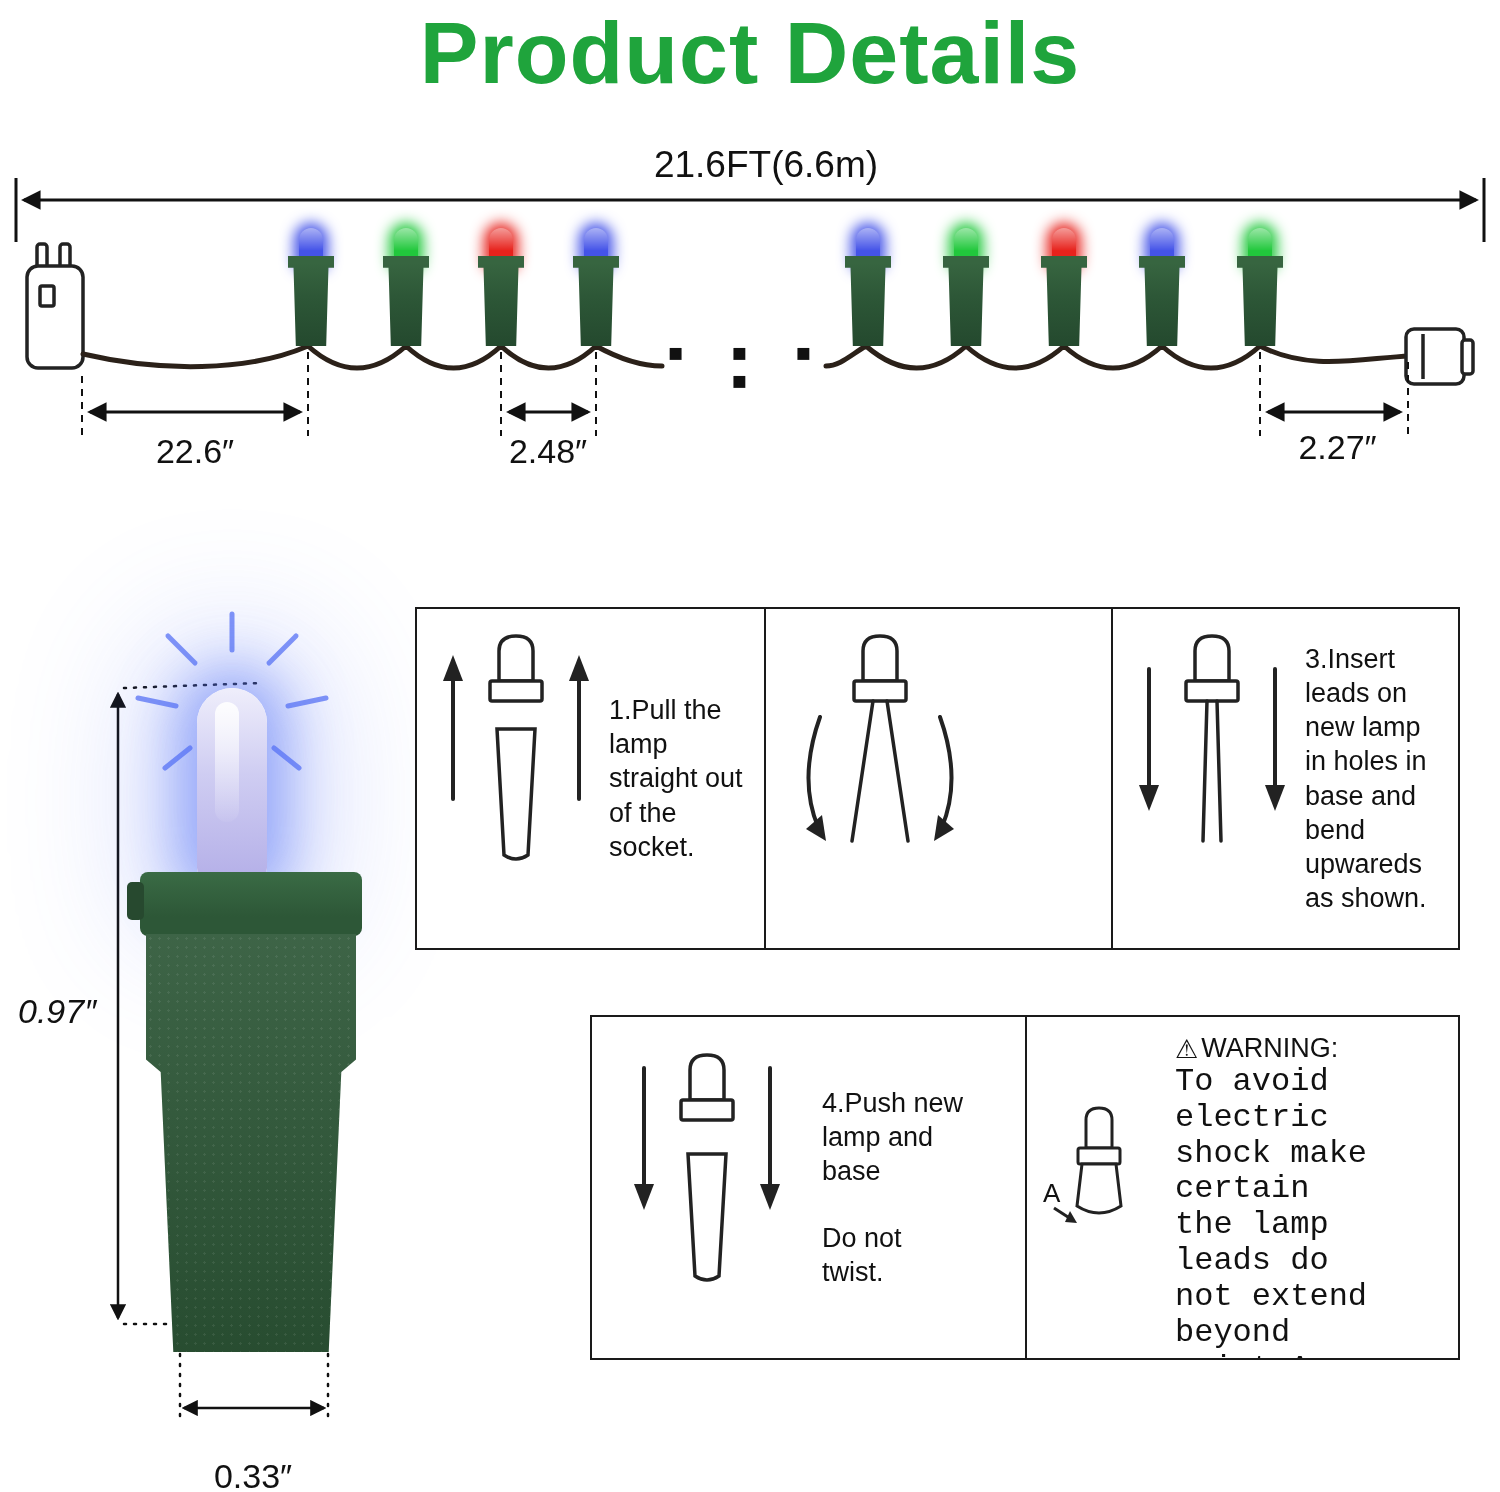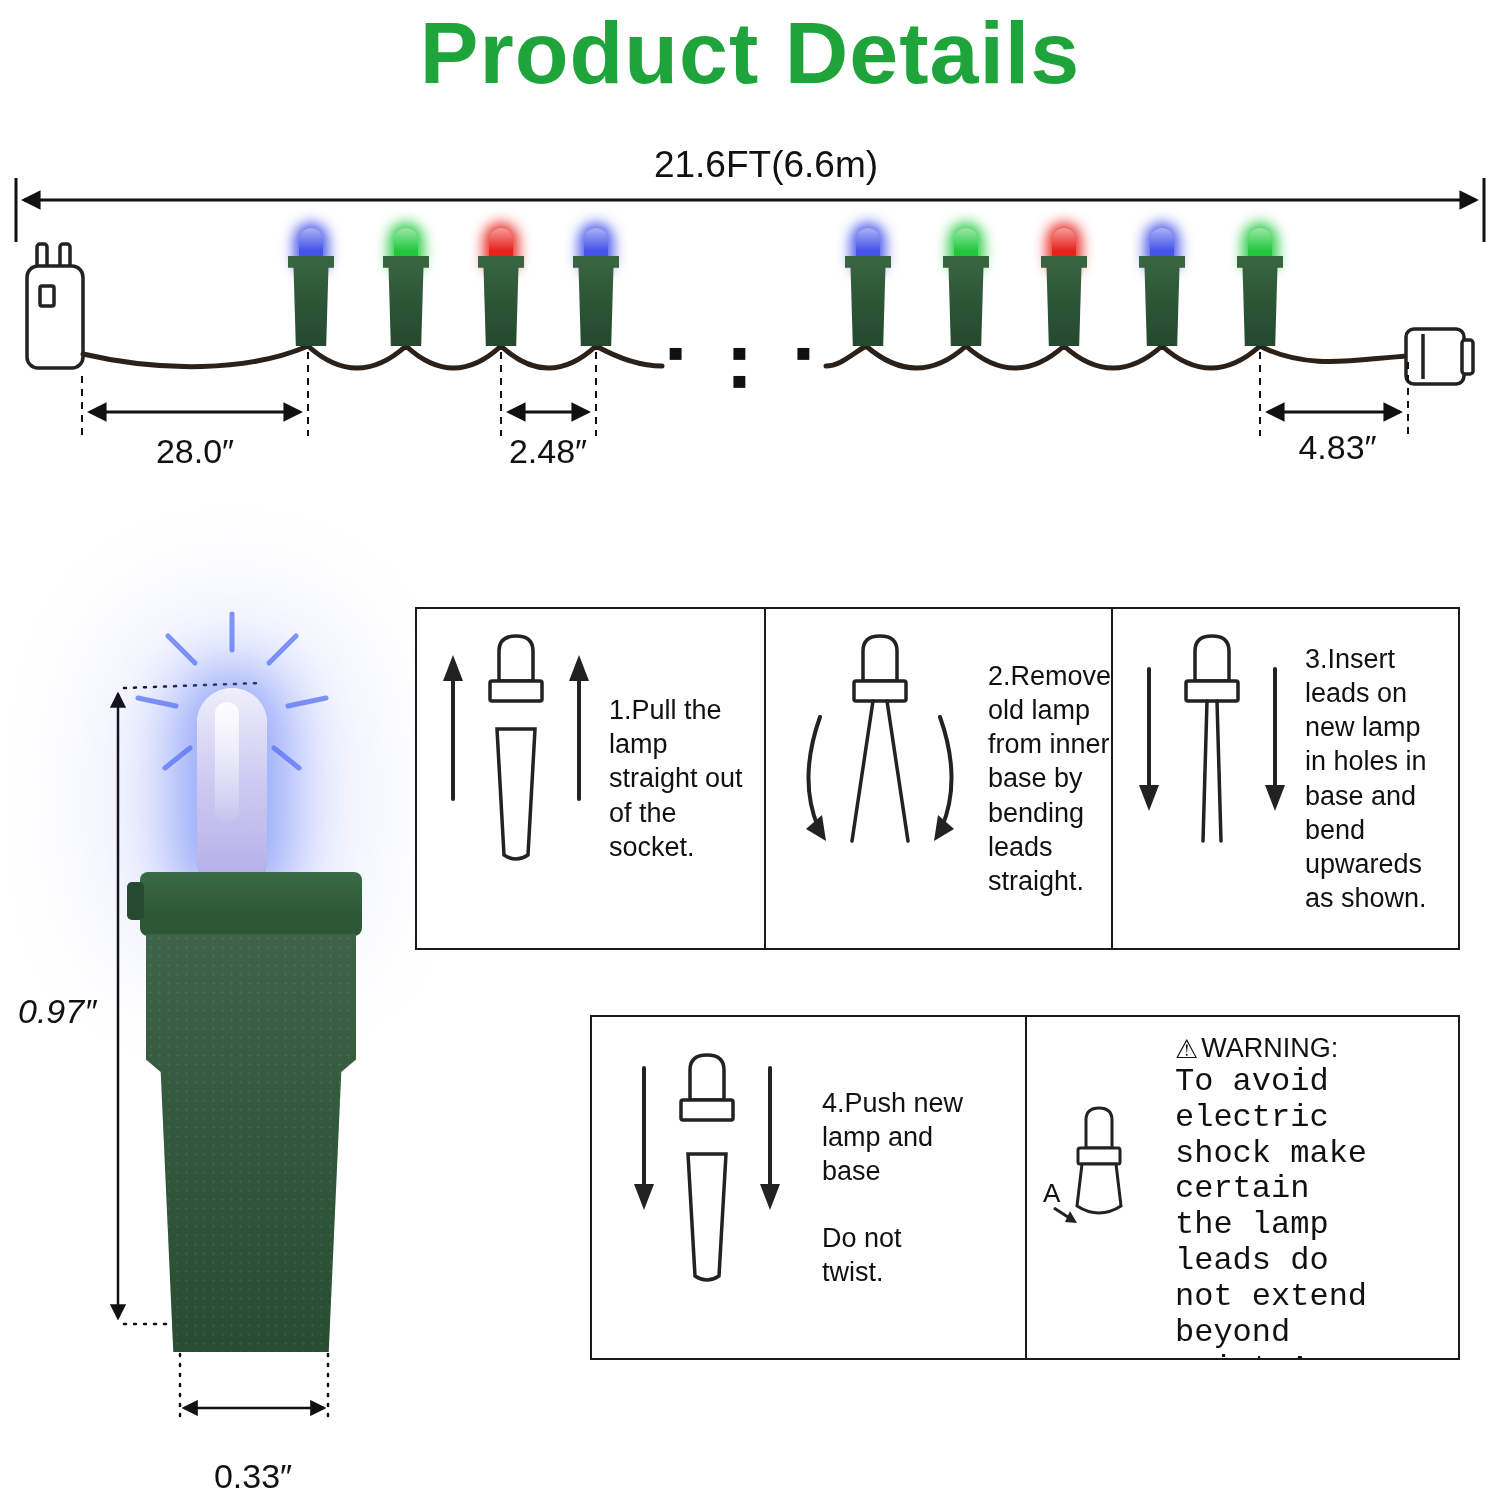--- a/index.html
+++ b/index.html
@@ -139,23 +139,23 @@
     <g stroke="#111" fill="none">
       <line x1="184" y1="1408" x2="324" y2="1408" stroke-width="2.5" marker-start="url(#arr)" marker-end="url(#arr)"></line>
       <line x1="180" y1="1354" x2="180" y2="1416" stroke-width="2.5" stroke-dasharray="2 8" stroke-linecap="round"></line>
       <line x1="328" y1="1354" x2="328" y2="1416" stroke-width="2.5" stroke-dasharray="2 8" stroke-linecap="round"></line>
     </g>
   </svg>
 
   <div class="title">Product Details</div>
 
   <div class="label total-label">21.6FT(6.6m)</div>
-  <div class="label lead-label">28.0″</div>
+  <div class="label lead-label">22.6″</div>
   <div class="label spacing-label">2.48″</div>
-  <div class="label tail-label">4.83″</div>
+  <div class="label tail-label">2.27″</div>
   <div class="label dots">▪ ▪ ▪ ▪</div>
 
   <div class="bulb-row bulbs-left">
       <div class="bulb">
         <div class="led" style="--c: #4453e8;"></div>
         <div class="socket"></div>
       </div>
       <div class="bulb">
         <div class="led" style="--c: #21c83c;"></div>
         <div class="socket"></div>
@@ -225,21 +225,20 @@
         </g>
         <g stroke="#222" stroke-width="3.5" fill="none" stroke-linecap="round">
           <path d="M93,72 L72,212"></path>
           <path d="M107,72 L128,212"></path>
           <path d="M40,88 Q18,150 38,198" stroke-width="4"></path>
           <path d="M160,88 Q182,150 162,198" stroke-width="4"></path>
         </g>
         <polygon points="46,212 26,200 42,186" fill="#222"></polygon>
         <polygon points="154,212 174,200 158,186" fill="#222"></polygon>
       </svg>
-      <div class="step-text">2.Remove old lamp from inner base by bending leads straight.</div>
     </div>
 
     <div class="panel">
       <svg class="step-icon" width="170" height="300" viewBox="0 0 170 300">
         <g stroke="#222" stroke-width="4" fill="none" stroke-linecap="round">
           <line x1="22" y1="40" x2="22" y2="158"></line>
           <line x1="148" y1="40" x2="148" y2="158"></line>
         </g>
         <polygon points="22,182 12,156 32,156" fill="#222"></polygon>
         <polygon points="148,182 138,156 158,156" fill="#222"></polygon>

